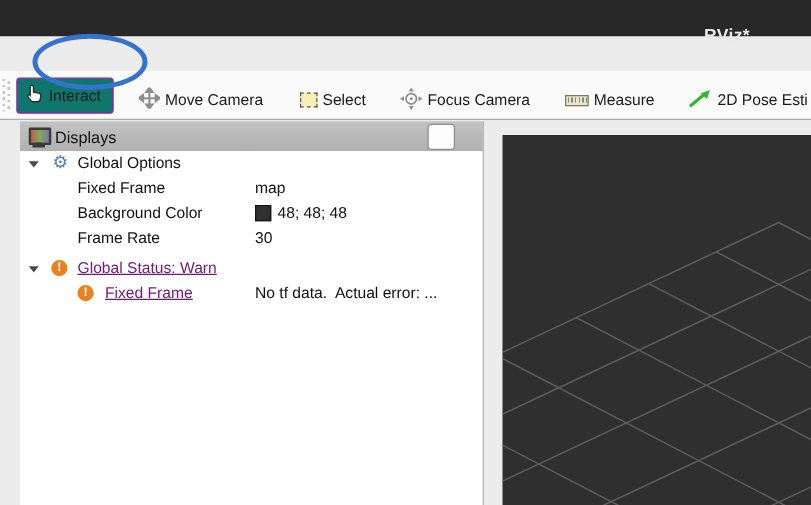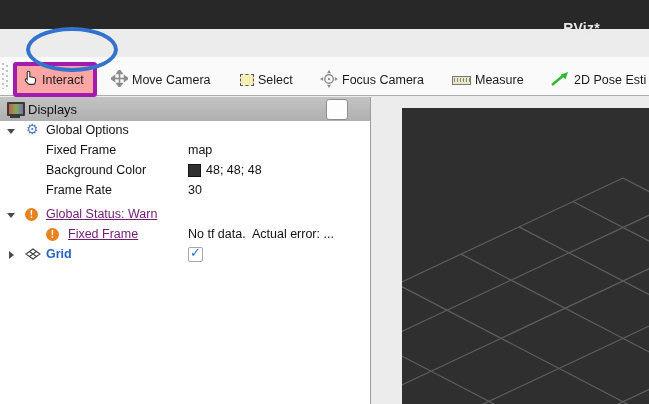--- a/index.html
+++ b/index.html
@@ -16,28 +16,28 @@
   .menu-item::first-letter{text-decoration:underline;}
 
   
   .toolbar{position:absolute;left:0;top:57px;width:649px;height:38px;background:#fafafa;border-bottom:1px solid #adadad;}
   .grip{position:absolute;left:2px;top:6px;width:7px;height:26px;
     background:repeating-linear-gradient(to bottom,#c4c4c4 0 2px,transparent 2px 5px),
                repeating-linear-gradient(to bottom,#c4c4c4 0 2px,transparent 2px 5px);
     background-size:2px 100%,2px 100%;background-position:0 0,4px 2px;background-repeat:no-repeat;}
   .tool{position:absolute;top:4px;height:38px;display:flex;align-items:center;gap:4px;font-size:12.5px;color:#1a1a1a;white-space:nowrap;}
   .tool-btn{position:absolute;left:13px;top:5px;height:27px;padding:0 9px 0 5px;display:flex;align-items:center;gap:3px;
-    background:#fca5a5;border:4px solid #a21caf;border-radius:3px;font-size:12.5px;color:#1a1a1a;}
+    background:#0f766e;border:1px solid #a21caf;border-radius:3px;font-size:12.5px;color:#1a1a1a;}
   .icon{display:inline-block;flex:none;}
   .sel-box{width:14px;height:12px;background:#f6f0b6;border:1px dashed #555;box-sizing:border-box;}
   .ruler{width:19px;height:9px;background:#eae6cb;border:1px solid #7a7a6a;box-sizing:border-box;
     background-image:repeating-linear-gradient(to right,#8a8a7a 0 1px,transparent 1px 3px);background-size:100% 4px;background-repeat:no-repeat;background-position:1px 1px;}
 
   
-  .panel{position:absolute;left:0;top:97px;width:371px;height:307px;background:#fff;border-right:1px solid #9c9c9c;box-sizing:border-box;}
+  .panel{position:absolute;left:16px;top:97px;width:371px;height:307px;background:#fff;border-right:1px solid #9c9c9c;box-sizing:border-box;}
   .panel-header{position:absolute;left:0;top:0;width:100%;height:24px;background:linear-gradient(#c3c3c3,#b0b0b0);display:flex;align-items:center;}
   .panel-title{font-size:13px;color:#111;margin-left:4px;}
   .float-btn{position:absolute;right:22px;top:2px;width:20px;height:19px;background:#fdfdfd;border:1px solid #8e8e8e;border-radius:3px;}
   .tree{position:absolute;left:0;top:24px;width:100%;height:283px;background:#fff;}
   .vsep{position:absolute;left:182px;top:24px;width:1px;height:283px;background:#d6d6d6;}
   .trow{position:relative;height:20px;font-size:12.5px;color:#111;}
   .tlabel{position:absolute;top:2px;white-space:nowrap;}
   .tvalue{position:absolute;left:188px;top:2px;white-space:pre;display:flex;align-items:center;}
   .arrow-exp{position:absolute;left:7px;top:8px;width:0;height:0;border-left:4px solid transparent;border-right:4px solid transparent;border-top:5px solid #4a4a4a;}
   .arrow-col{position:absolute;left:9px;top:6px;width:0;height:0;border-top:4px solid transparent;border-bottom:4px solid transparent;border-left:5px solid #4a4a4a;}
@@ -184,35 +184,20 @@
         <span class="warnball" style="left:25px">!</span>
         <span class="tlabel warn-text" style="left:46px">Global Status: Warn</span>
       </div>
 
       <div class="trow">
         <span class="warnball" style="left:46px">!</span>
         <span class="tlabel warn-text" style="left:68px">Fixed Frame</span>
         <span class="tvalue">No tf data.  Actual error: ...</span>
       </div>
 
-      <div class="trow">
-        <span class="arrow-col"></span>
-        <span class="grid-glyph">
-          <svg width="16" height="12" viewBox="0 0 16 12">
-            <g stroke="#3f3f3f" stroke-width="1.1" fill="none">
-              <path d="M8 1 L15 6 L8 11 L1 6 Z"></path>
-              <path d="M4.5 3.5 L11.5 8.5 M11.5 3.5 L4.5 8.5"></path>
-            </g>
-          </svg>
-        </span>
-        <span class="tlabel grid-name" style="left:46px">Grid</span>
-        <span class="tvalue">
-          <span class="checkbox"><span class="mark">✓</span></span>
-        </span>
-      </div>
     </div>
   </div>
 
   <div class="viewport">
     <svg width="247" height="296" viewBox="0 0 247 296">
       <g stroke="#5e5e5e" stroke-width="1.2" fill="none">
 
         <line x1="221" y1="70" x2="521" y2="226"></line>
         <line x1="171" y1="93.5" x2="471" y2="249.5"></line>
         <line x1="117" y1="118.9" x2="417" y2="274.9"></line>

